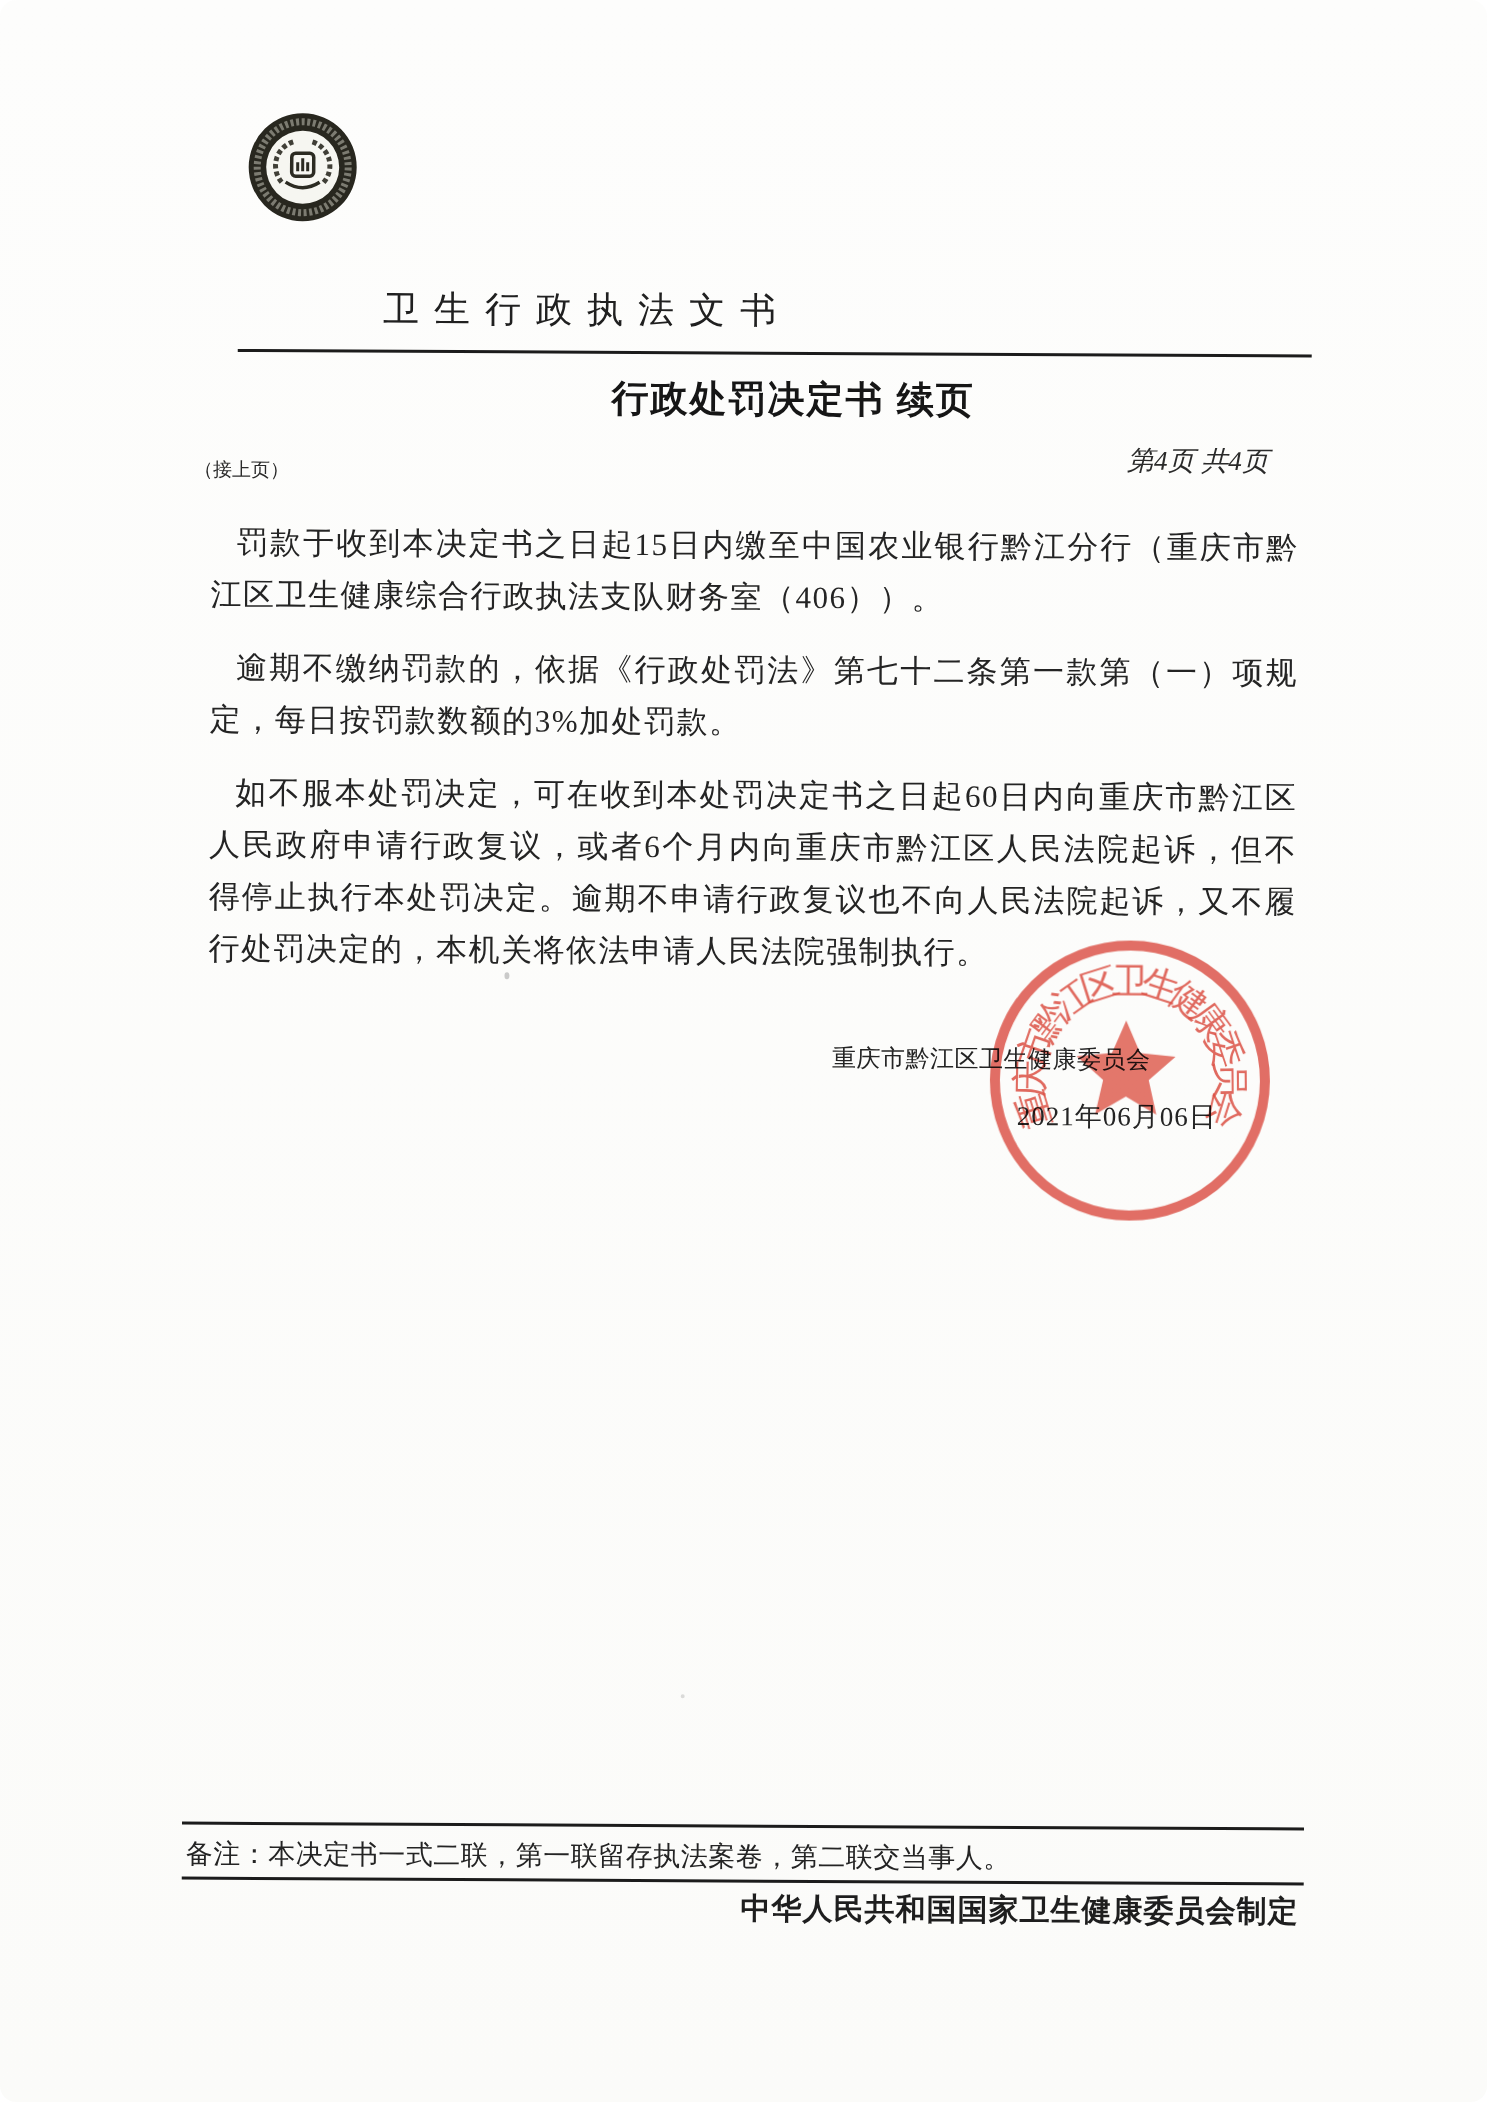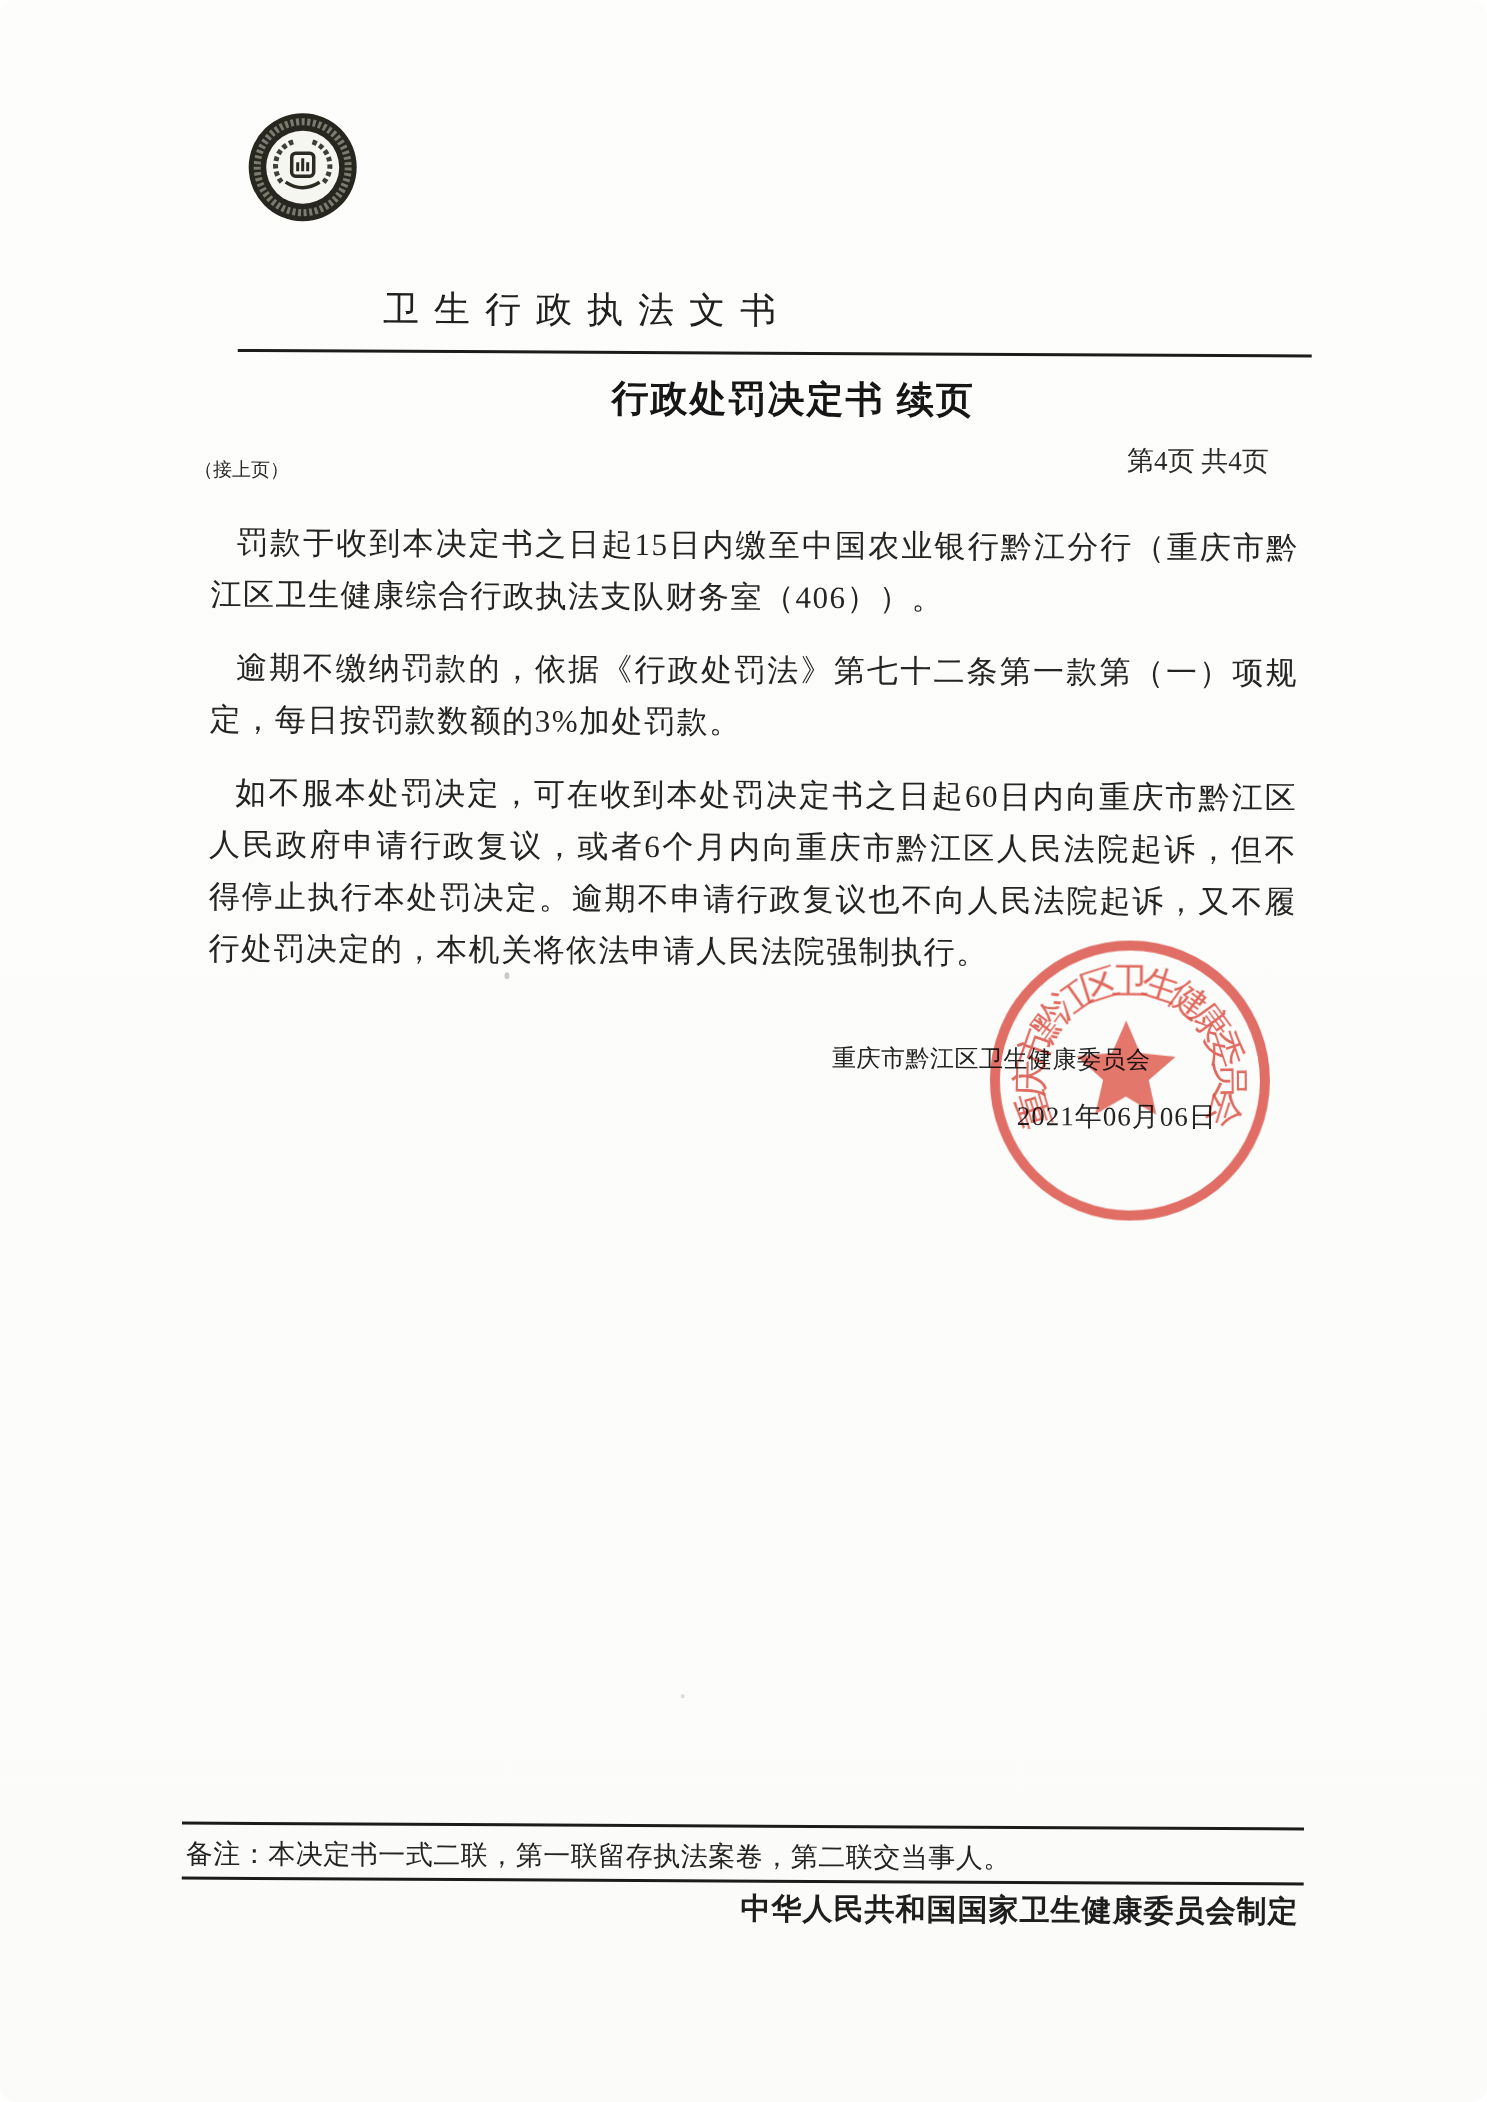--- a/index.html
+++ b/index.html
@@ -22,21 +22,21 @@
     white-space:nowrap;
   }
   .header-rule{position:absolute;left:238px;top:349px;width:1074px;height:3px;background:#1c1c1c;}
 
   .doc-title{
     position:absolute;left:612px;top:372px;
     font-family:"Liberation Sans","DejaVu Sans",sans-serif;
     font-weight:bold;font-size:37px;letter-spacing:2px;color:#161616;
     white-space:nowrap;
   }
-  .page-indicator{position:absolute;left:1128px;top:438px;font-size:27px;color:#2a2a2a;white-space:nowrap;}
+  .page-indicator{position:absolute;left:1128px;top:438px;font-size:27px;color:#2a2a2a;white-space:nowrap;font-style:italic;}
   .continuation{position:absolute;left:195px;top:457px;font-size:19px;color:#2a2a2a;white-space:nowrap;}
 
   .body-text{
     position:absolute;left:212px;top:517px;width:1088px;
     font-size:31px;line-height:52px;letter-spacing:1.5px;
     text-align:justify;color:#242424;
   }
   .body-text p{margin:0 0 21px 0;text-indent:26px;}
 
   .sig-org{position:absolute;left:836px;top:1039px;font-size:24px;letter-spacing:0.5px;color:#242424;white-space:nowrap;}

